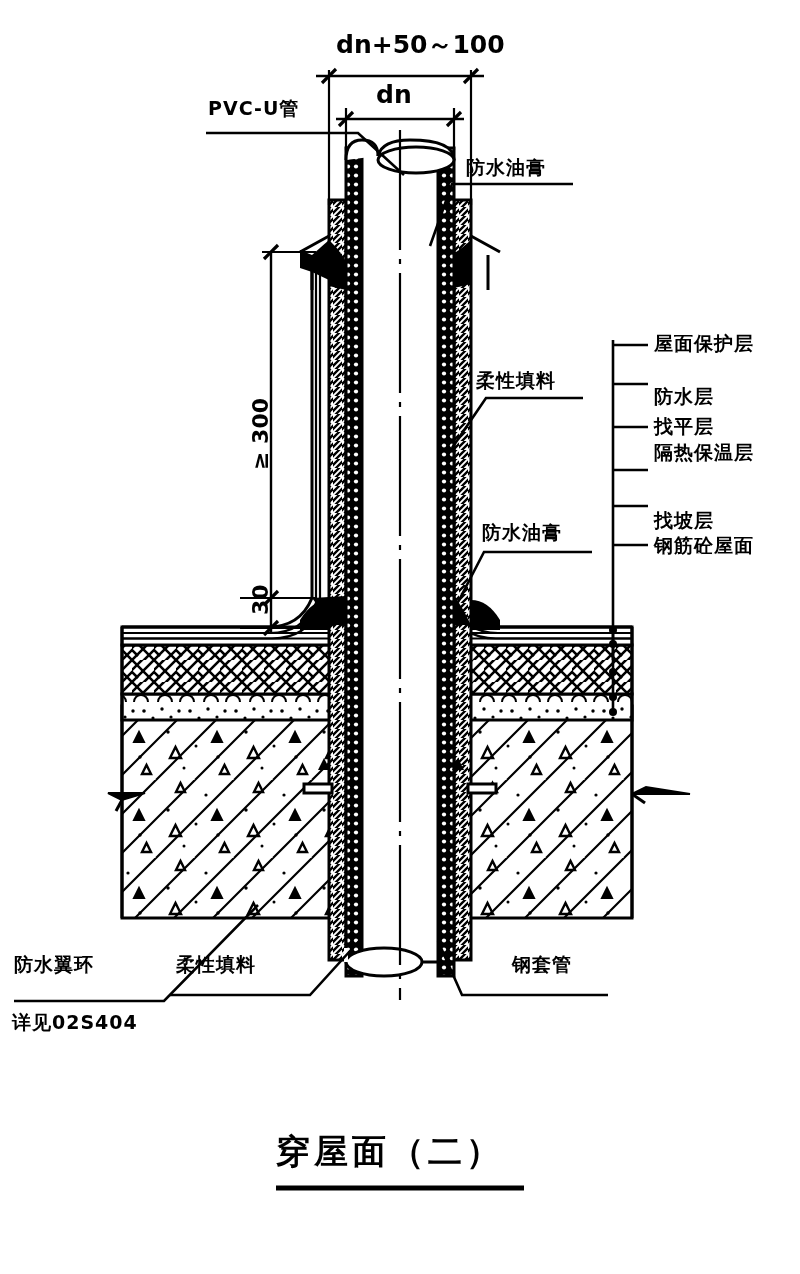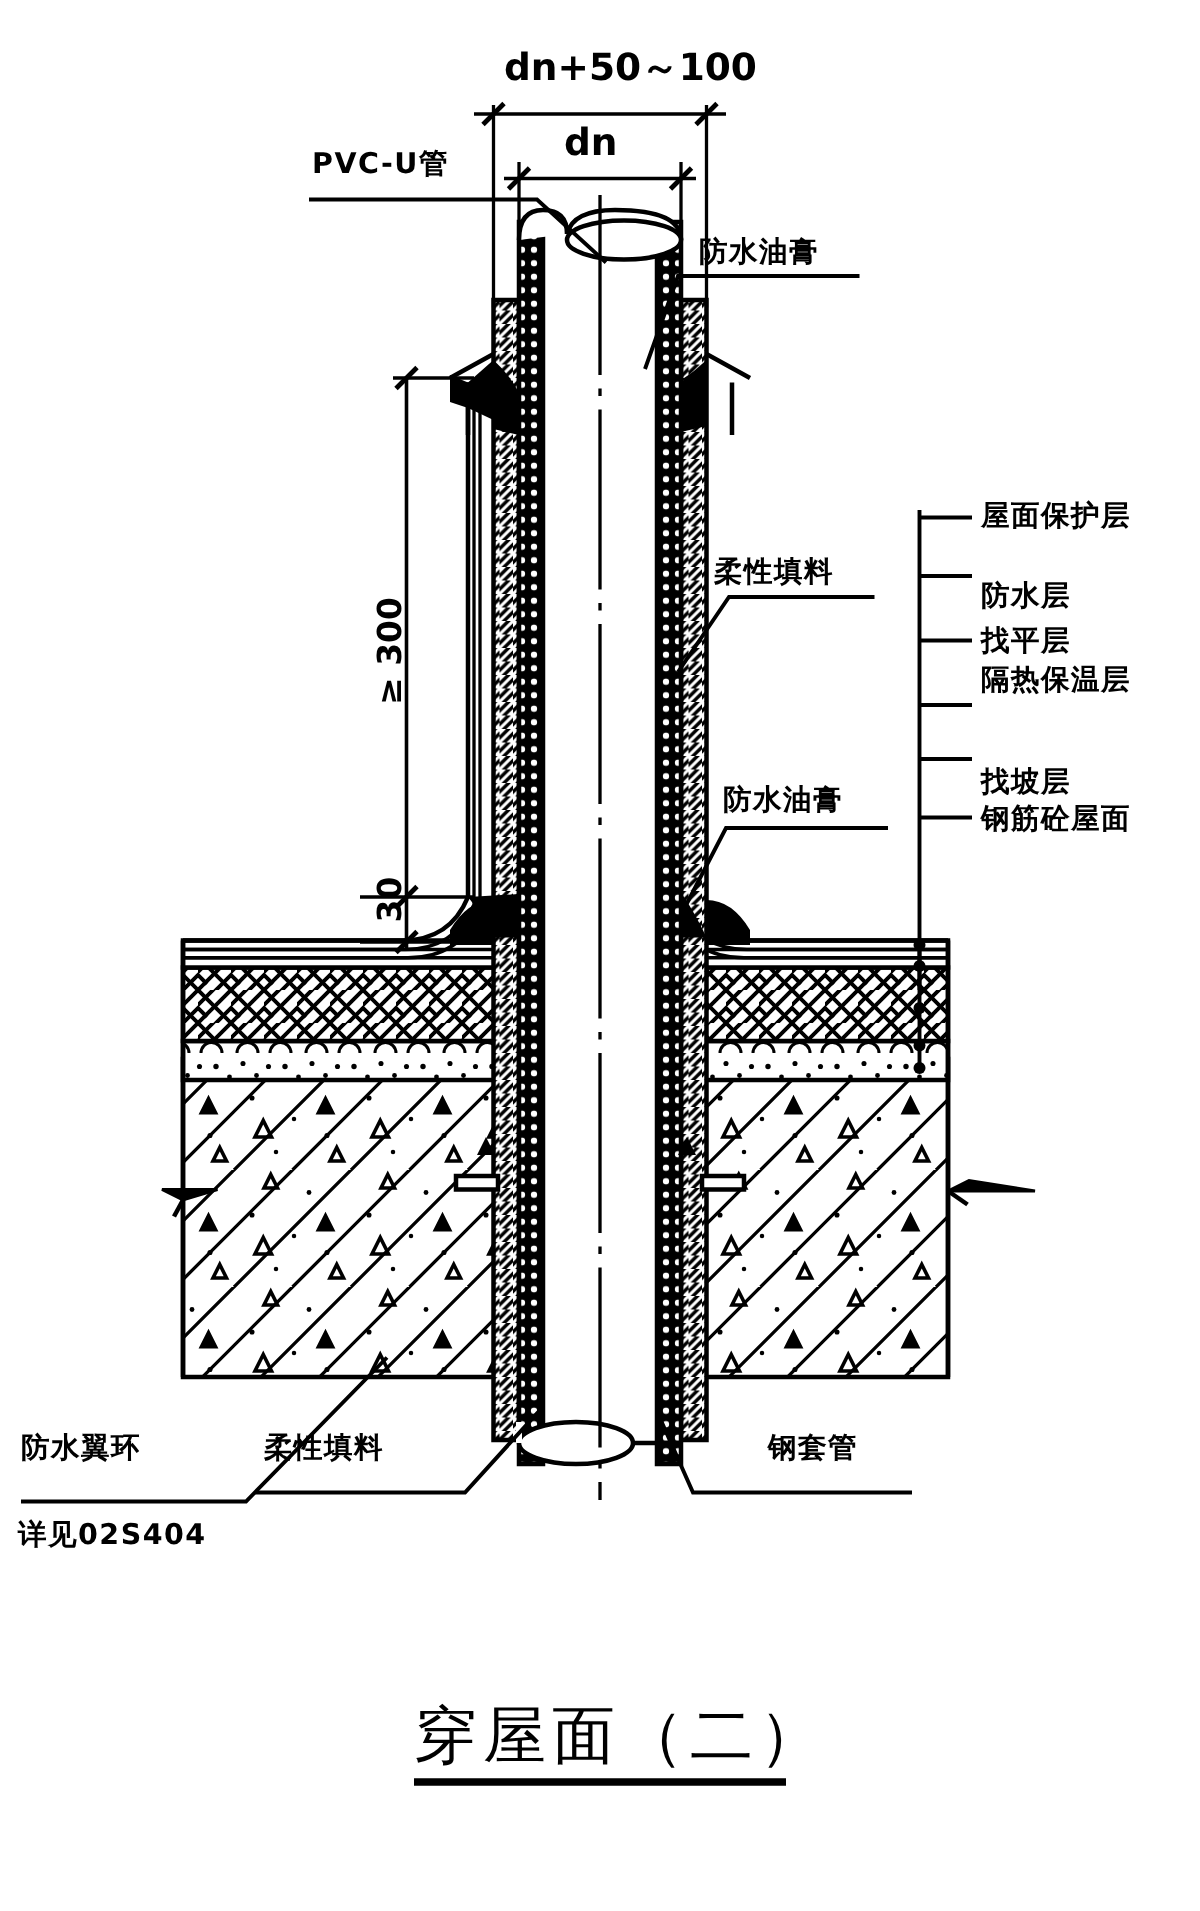--- a/index.html
+++ b/index.html
@@ -12,21 +12,21 @@
   .lbl{
     position:absolute;white-space:nowrap;
     font-family:"DejaVu Sans","Liberation Sans",sans-serif;
     color:#000;font-weight:600;
   }
   .cjk{font-size:19px;letter-spacing:1px;}
   .lat{font-size:25px;letter-spacing:0px;}
   .dim{font-size:22px;font-weight:600;}
   .rot90{transform:rotate(-90deg);transform-origin:left top;}
   .title{
-    position:absolute;font-size:42px;font-weight:400;letter-spacing:4px;
+    position:absolute;font-size:34px;font-weight:700;letter-spacing:4px;
     font-family:"DejaVu Sans","Liberation Sans",sans-serif;
   }
 </style>
 </head>
 <body>
 
 <svg id="drawing" viewBox="0 0 800 1274" xmlns="http://www.w3.org/2000/svg">
   <defs>
 
     <pattern id="pat-insul" width="22" height="22" patternUnits="userSpaceOnUse">

